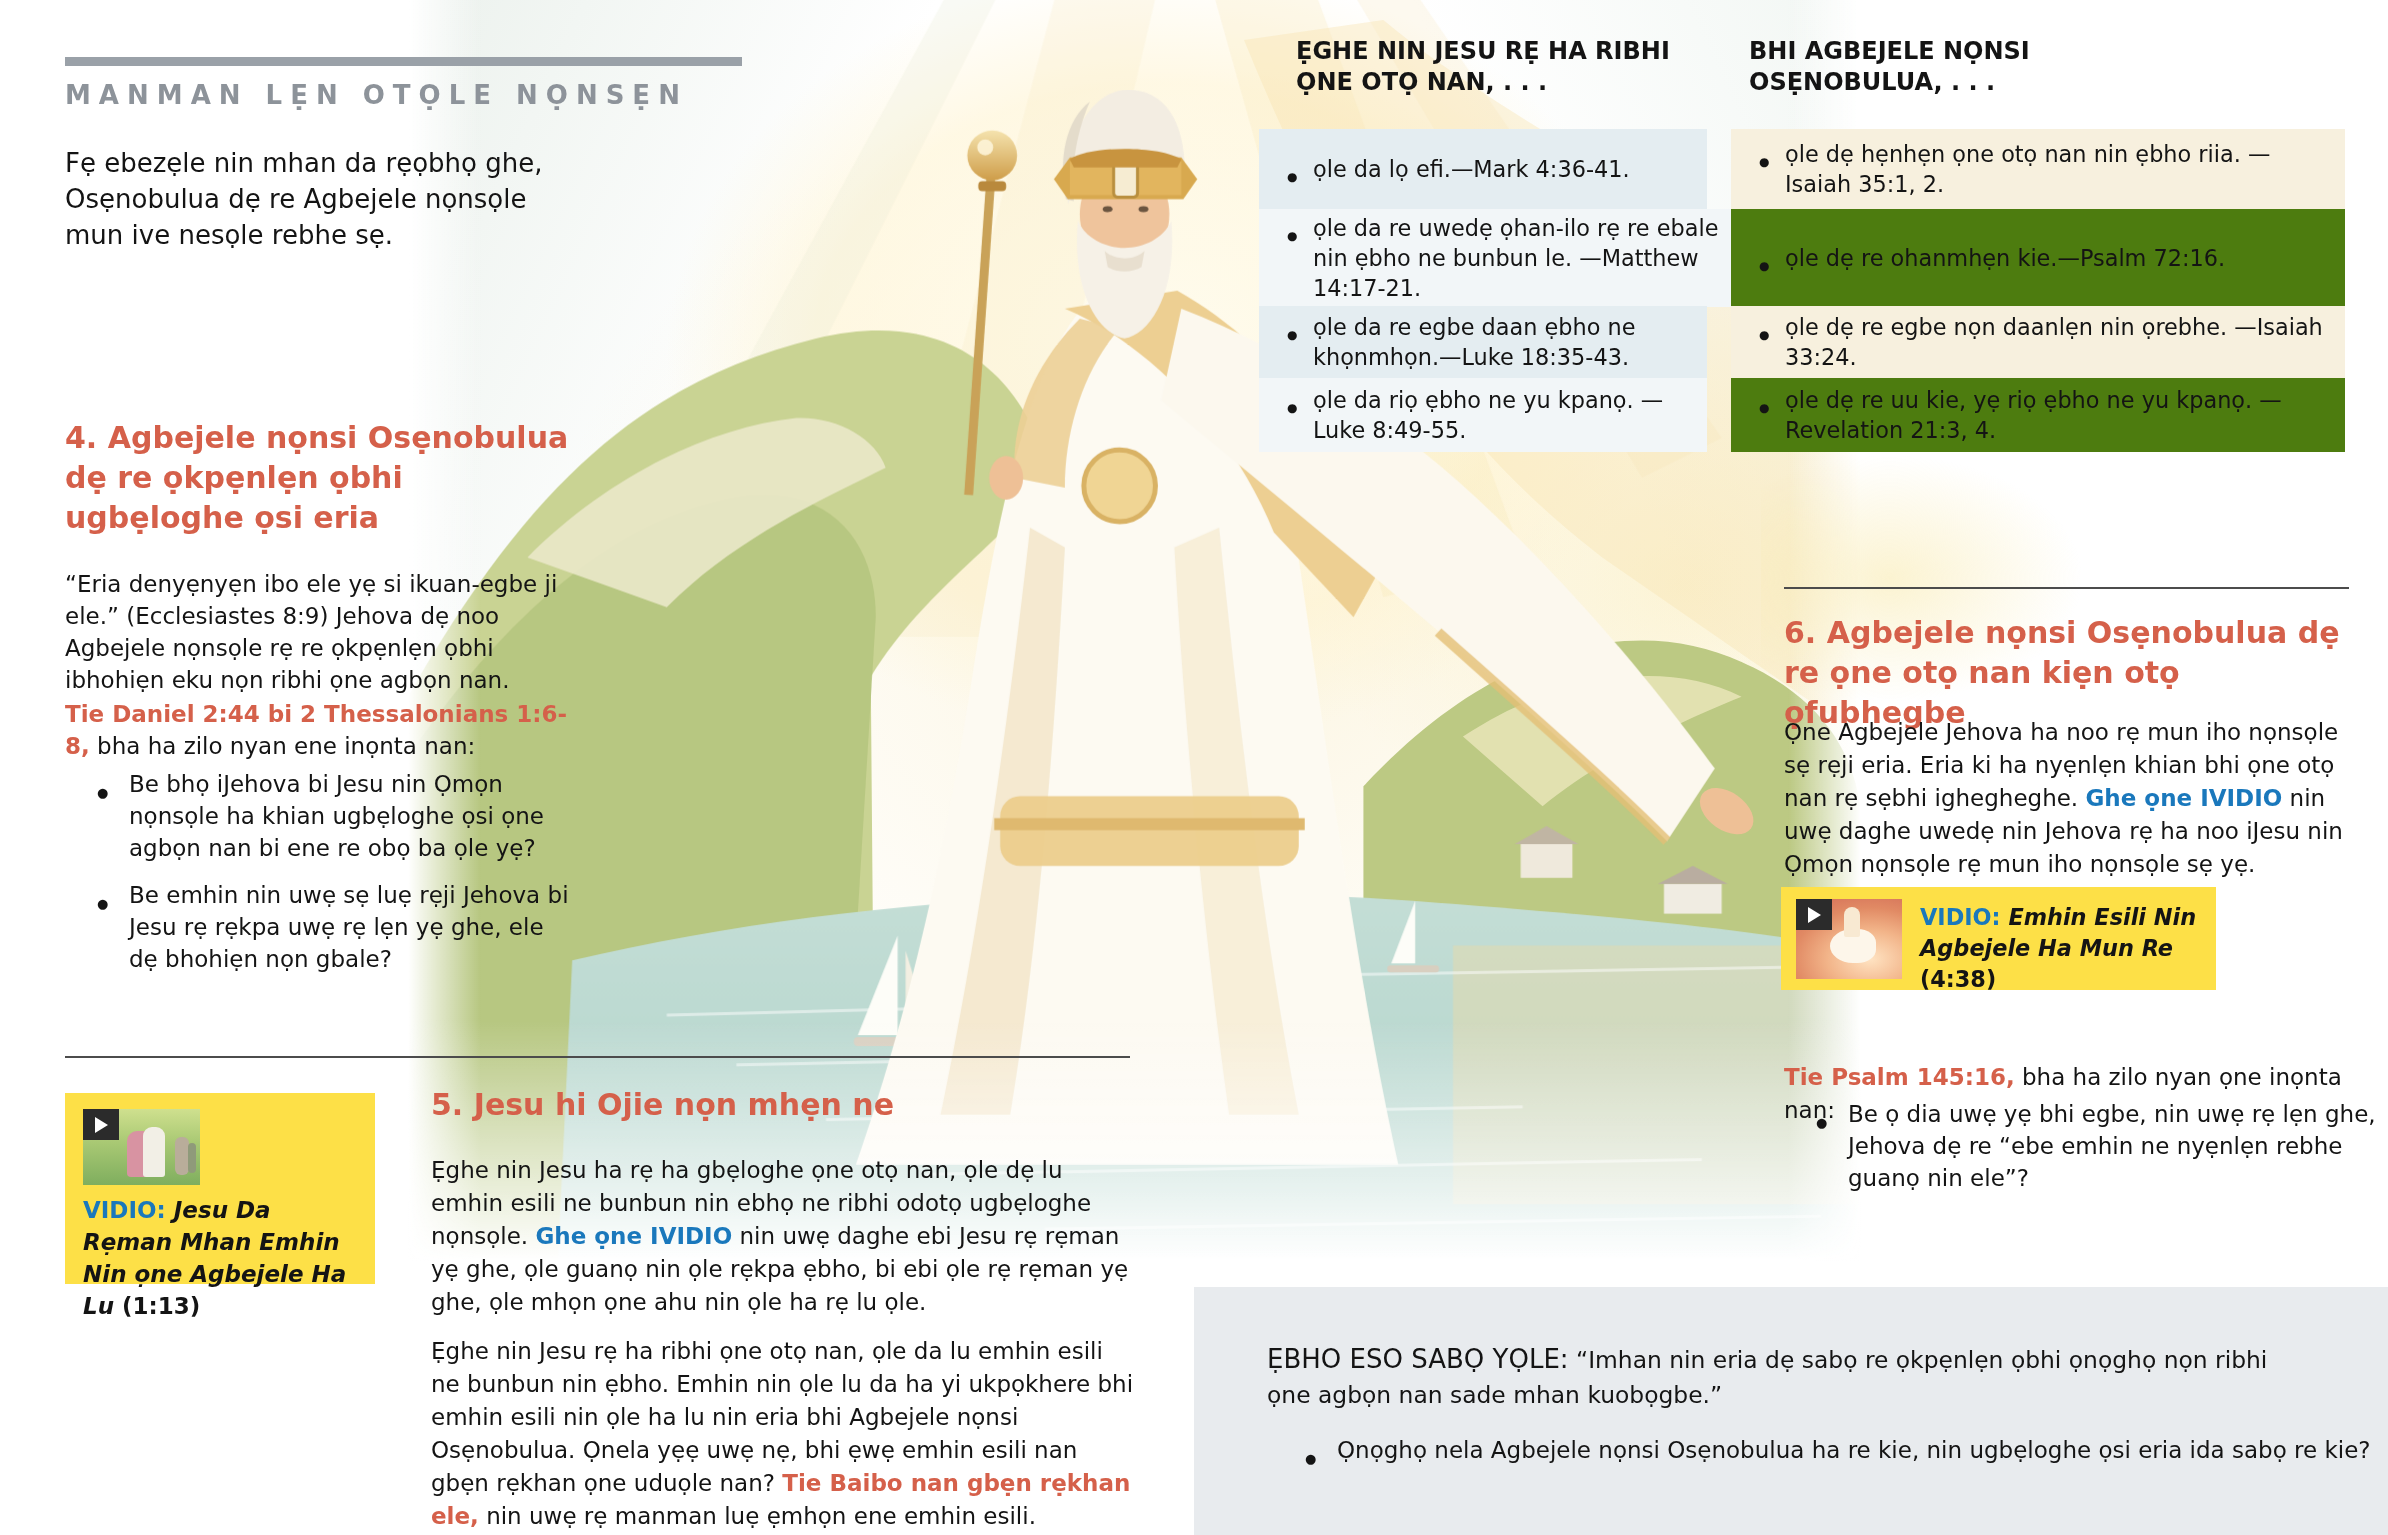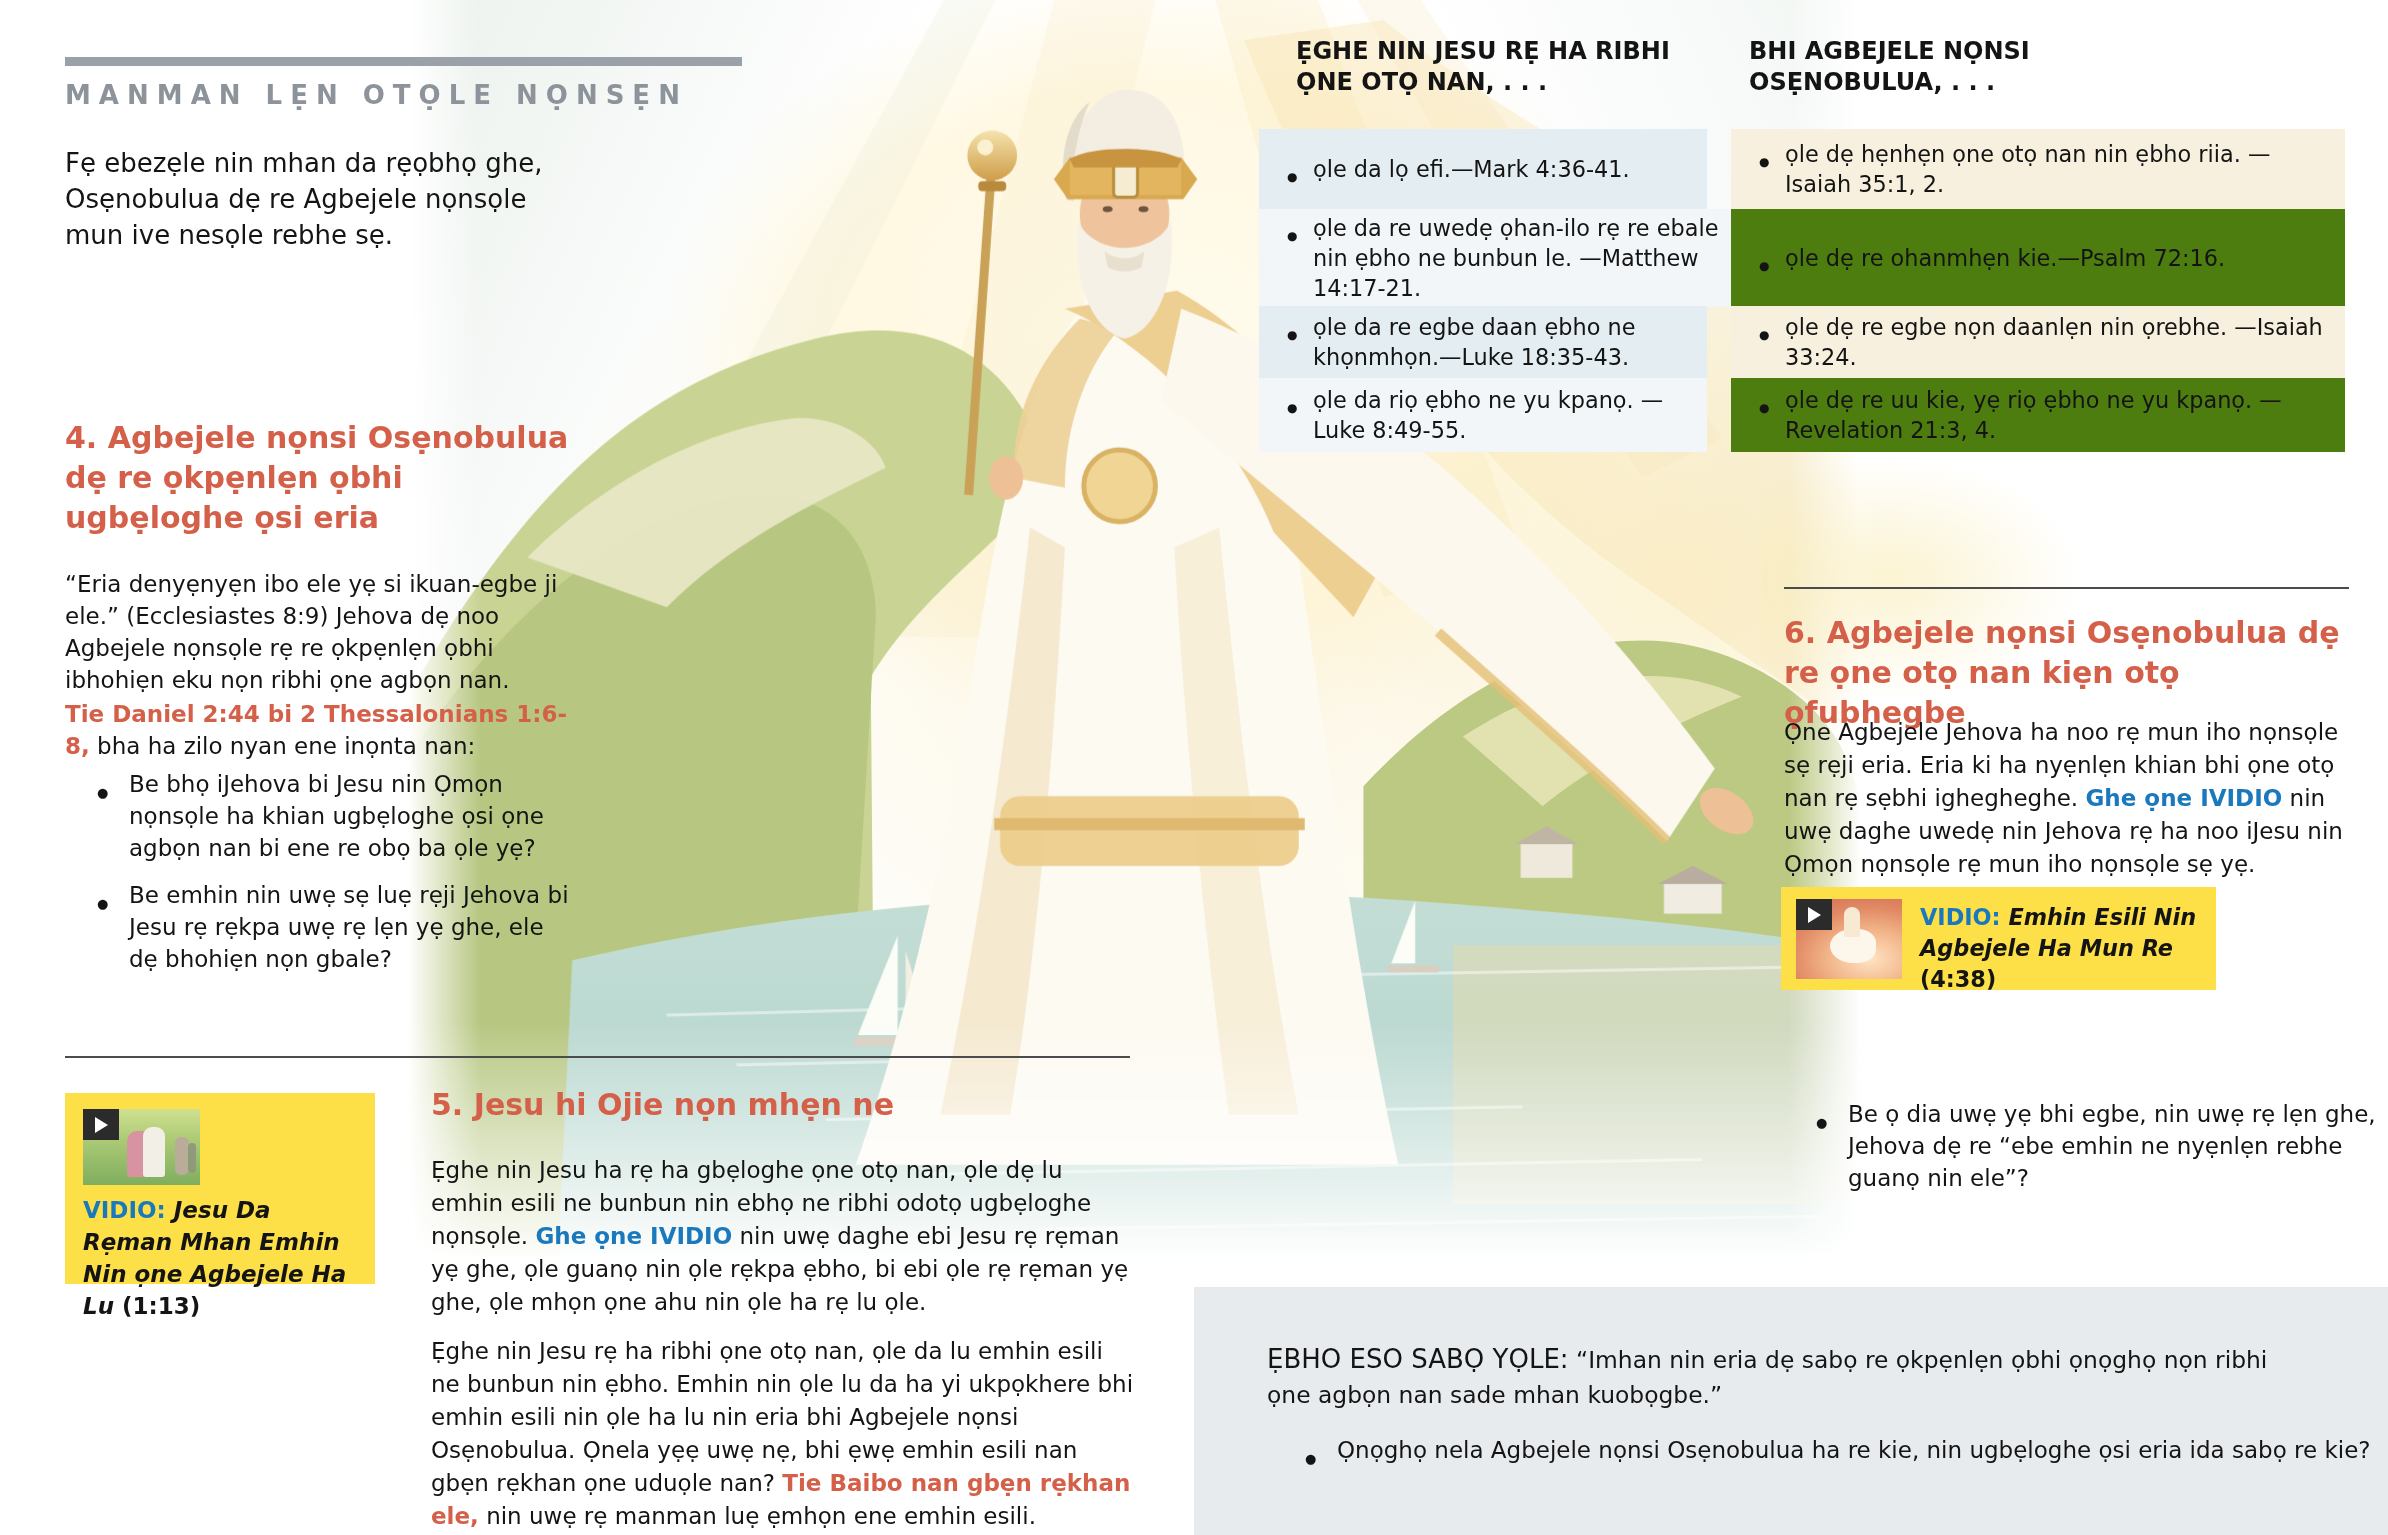--- a/index.html
+++ b/index.html
@@ -268,20 +268,23 @@
       <div class="rider"></div>
       <div class="playbtn"></div>
     </div>
     <div class="vcap" id="vcap-right">
       <span class="link-blue">VIDIO:</span>
       <span class="vt">Emhin Esili Nin Agbejele Ha Mun Re</span>
       <span>(4:38)</span>
     </div>
   </div>
 
+  <div class="abs z" id="ref6">
+    <span class="ref-orange">Tie Psalm 145:16,</span><span> bha ha zilo nyan ọne inọnta nan:</span>
+  </div>
   <ul class="abs z blts" id="ul6">
     <li>Be ọ dia uwẹ yẹ bhi egbe, nin uwẹ rẹ lẹn ghe, Jehova dẹ re “ebe emhin ne nyẹnlẹn rebhe guanọ nin ele”?</li>
   </ul>
 
   <div class="abs z vbox" id="vbox-left">
     <div class="thumb" id="thumb-left">
       <div class="fig1"></div>
       <div class="fig2"></div>
       <div class="fig3"></div>
       <div class="fig4"></div>

